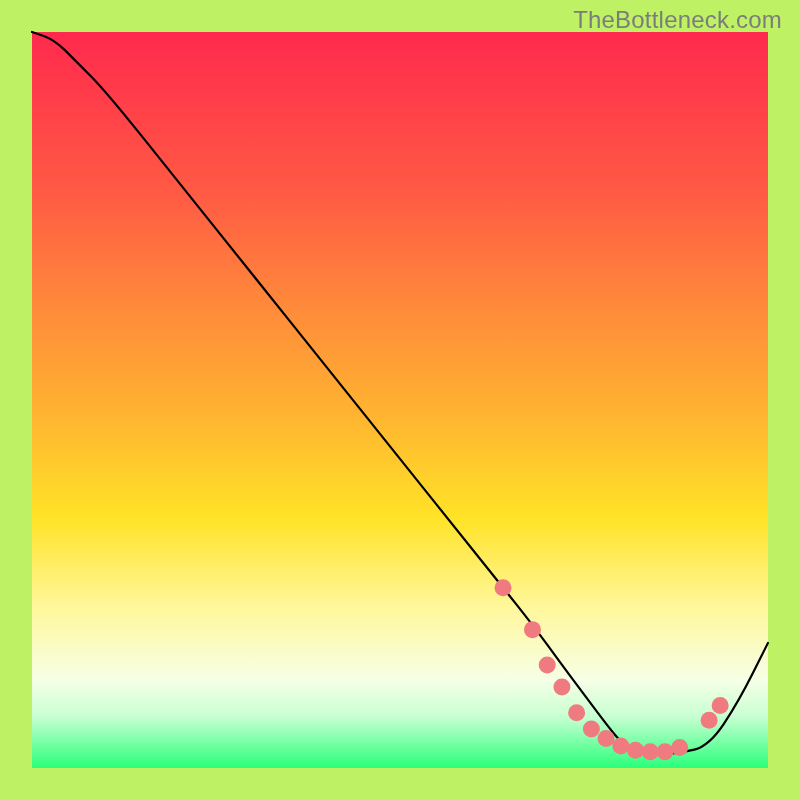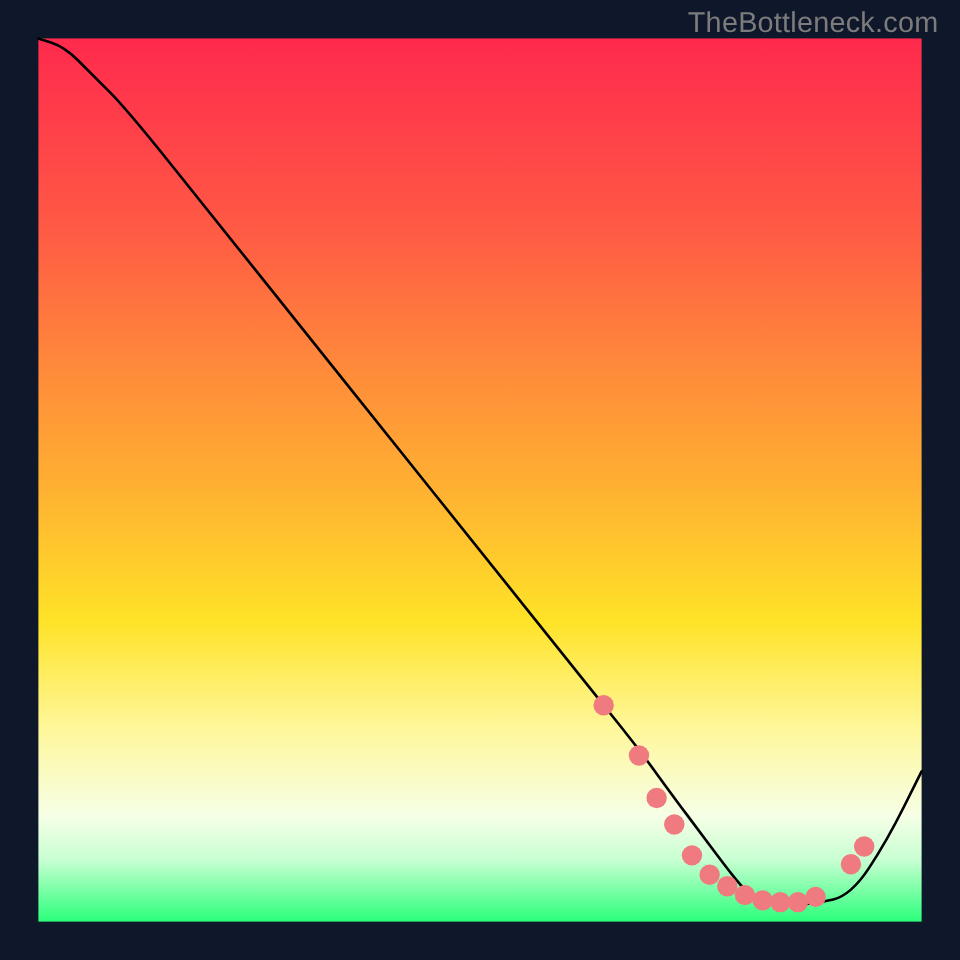--- a/index.html
+++ b/index.html
@@ -8,21 +8,21 @@
     width: 800px;
     height: 800px;
     background: #000;
     overflow: hidden;
     font-family: Arial, Helvetica, sans-serif;
   }
   .frame {
     position: relative;
     width: 800px;
     height: 800px;
-    background: #0f172a;
+    background: #bef264;
   }
   .plot-area {
     position: absolute;
     left: 32px;
     top: 32px;
     width: 736px;
     height: 736px;
     
     background: linear-gradient(
       to bottom,

